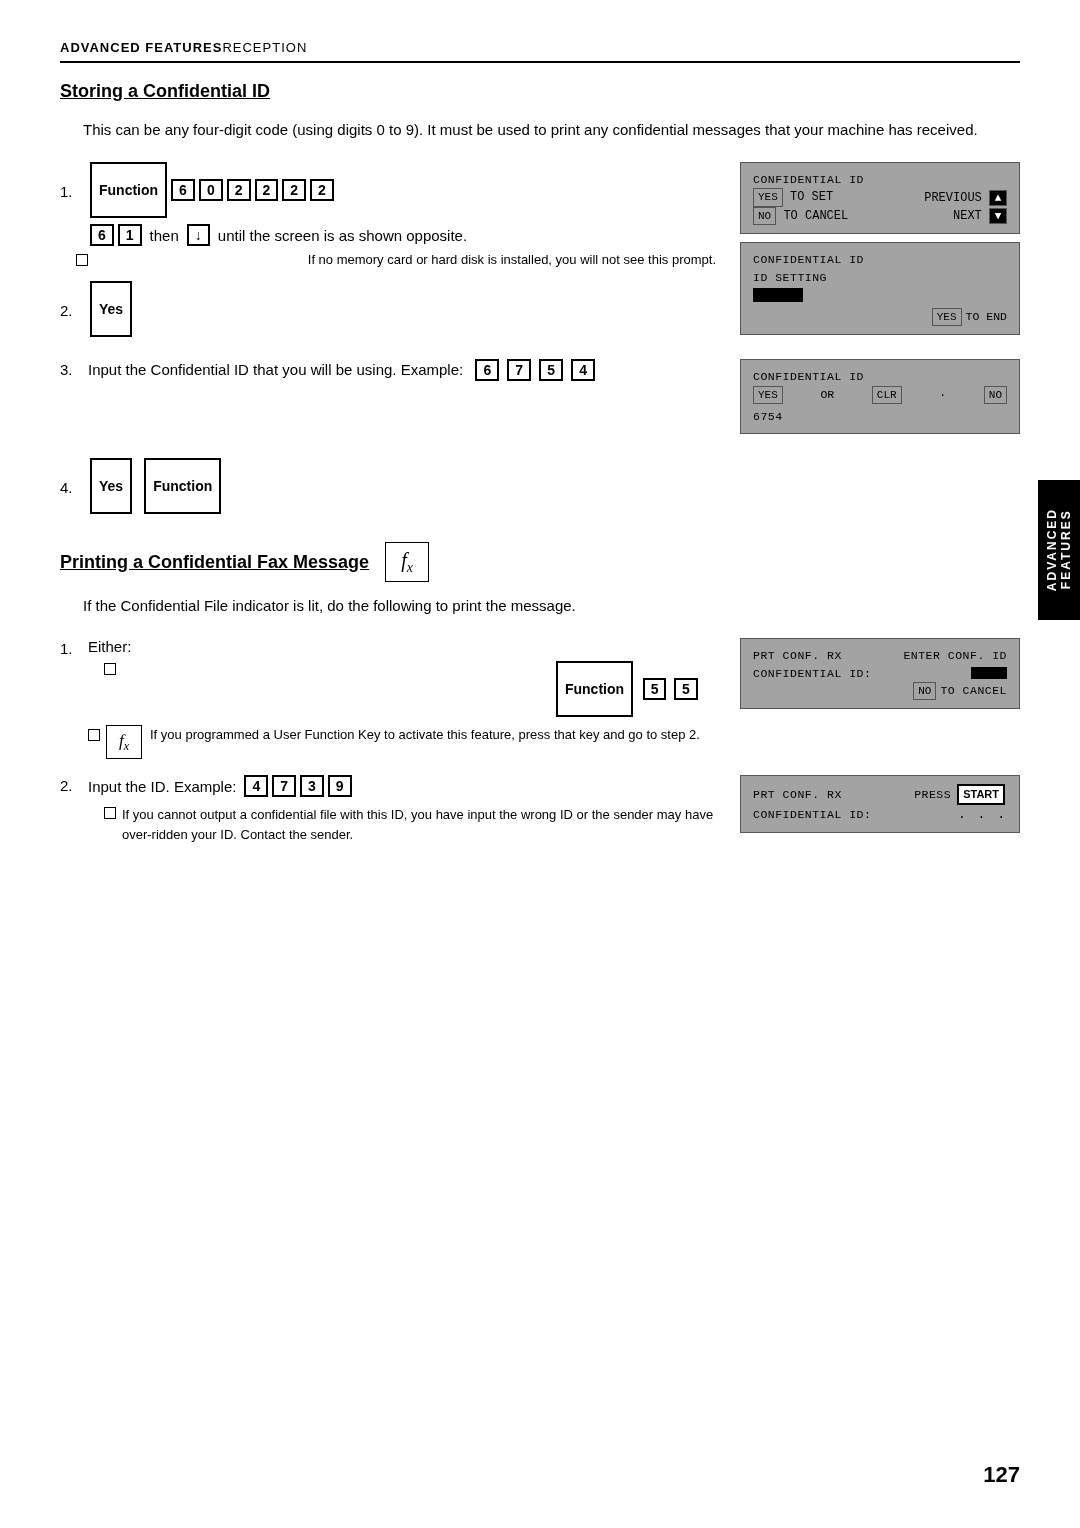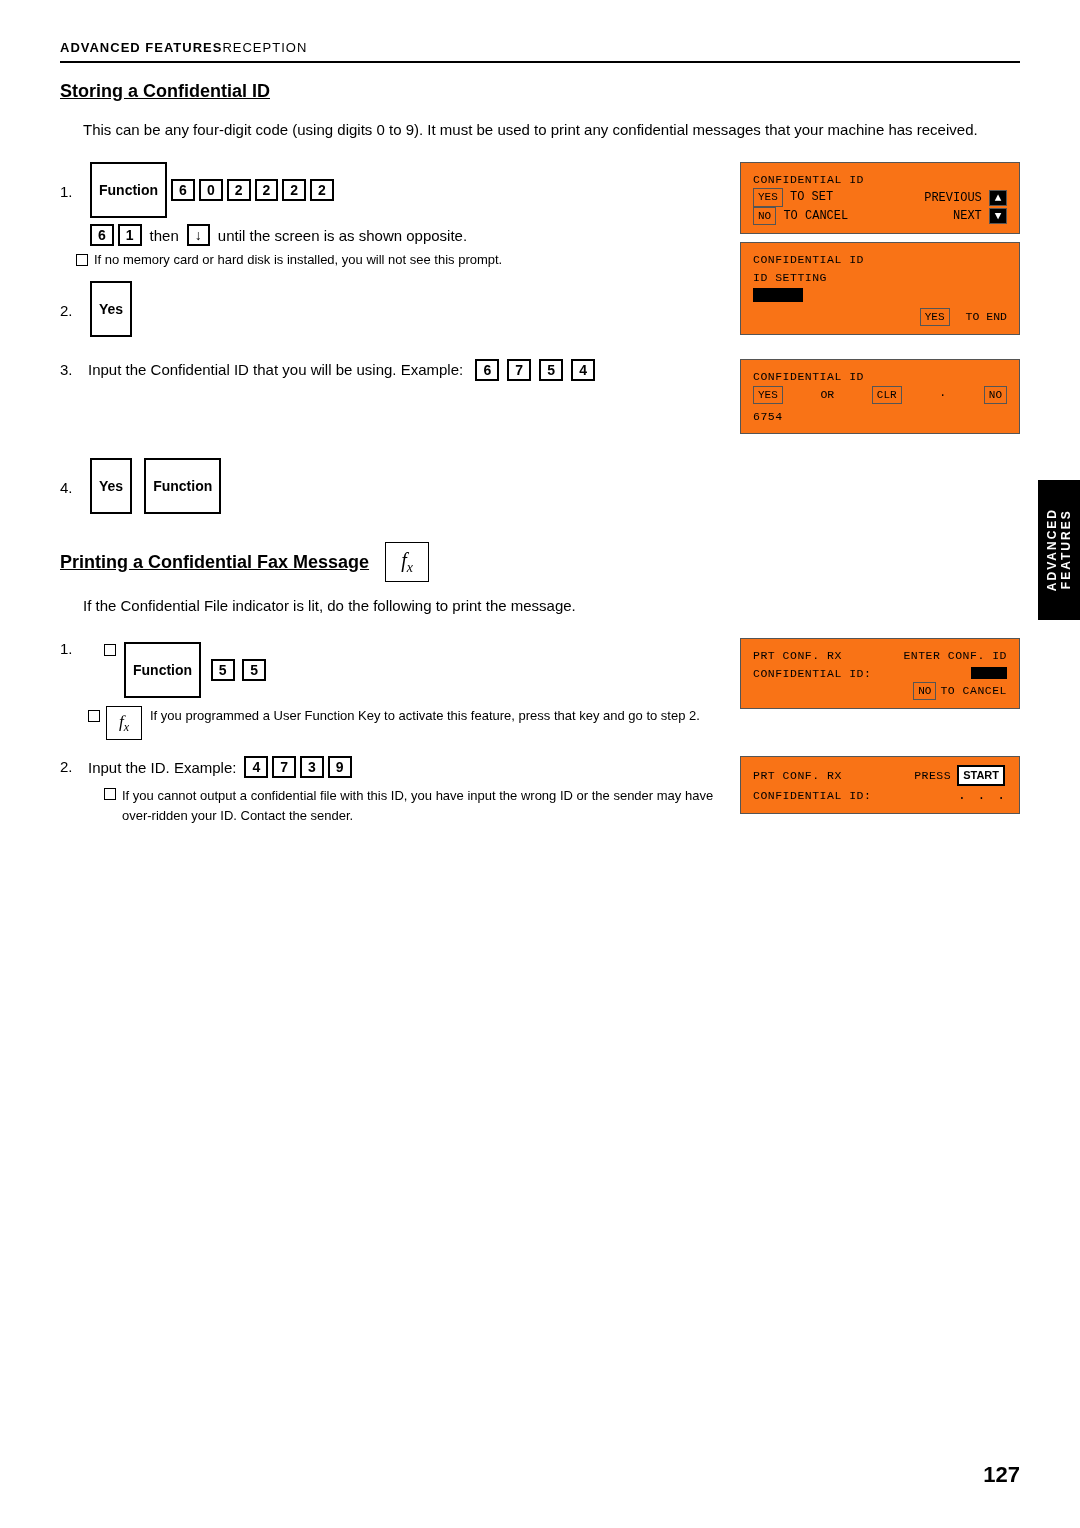--- a/index.html
+++ b/index.html
@@ -86,20 +86,21 @@
       font-size: 15px;
       margin-bottom: 6px;
     }
 
     .sub-note-checkbox {
       display: flex;
       align-items: flex-start;
       font-size: 13px;
       margin-left: 16px;
       margin-top: 4px;
+      justify-content: space-between;
     }
 
     .checkbox-icon {
       display: inline-block;
       width: 12px;
       height: 12px;
       border: 1.5px solid #000;
       margin-right: 6px;
       margin-top: 2px;
       flex-shrink: 0;
@@ -119,21 +120,21 @@
     .right-col {
       width: 280px;
       flex-shrink: 0;
     }
 
     .lcd-box {
       border: 1.5px solid #555;
       padding: 8px 12px;
       font-family: 'Courier New', monospace;
       font-size: 12px;
-      background: #f97316;
+      background: #a3a3a3;
       margin-bottom: 8px;
       line-height: 1.5;
     }
 
     .lcd-row {
       display: flex;
       justify-content: space-between;
       align-items: center;
     }
 
@@ -336,21 +337,21 @@
           </span>
         </div>
       </div>
 
       <div class="lcd-box">
         <div class="lcd-display">CONFIDENTIAL ID</div>
         <div class="lcd-display">ID SETTING</div>
         <div class="black-block"></div>
         <div style="display:flex; justify-content:flex-end; margin-top:4px;">
           <span class="lcd-btn">YES</span>
-          <span style="font-family:'Courier New',monospace; font-size:11.5px; margin-left:16px;">TO END</span>
+          <span style="font-family:'Courier New',monospace; font-size:11.5px; margin-left:4px;">TO END</span>
         </div>
       </div>
     </div>
   </div>
 
   <div class="two-col">
     <div class="left-col">
       <div style="display:flex; align-items:flex-start; margin-bottom:8px;">
         <span class="step-num">3.</span>
         <span>
@@ -410,20 +411,21 @@
       </div>
   </div>
 
   <p class="body-text">If the Confidential File indicator is lit, do the following to print the message.</p>
 
   <div class="two-col">
     <div class="left-col">
       <div style="display:flex; align-items:flex-start;">
         <span class="step-num">1.</span>
         <div>
+          <div style="margin-bottom:6px;">Either:</div>
 
           <div class="sub-note-checkbox">
             <span class="checkbox-icon"></span>
             <span>
               <span class="kbd-label">Function</span>
               <span class="kbd-box" style="margin-left:4px;">5</span>
               <span class="kbd-box">5</span>
             </span>
           </div>
 

